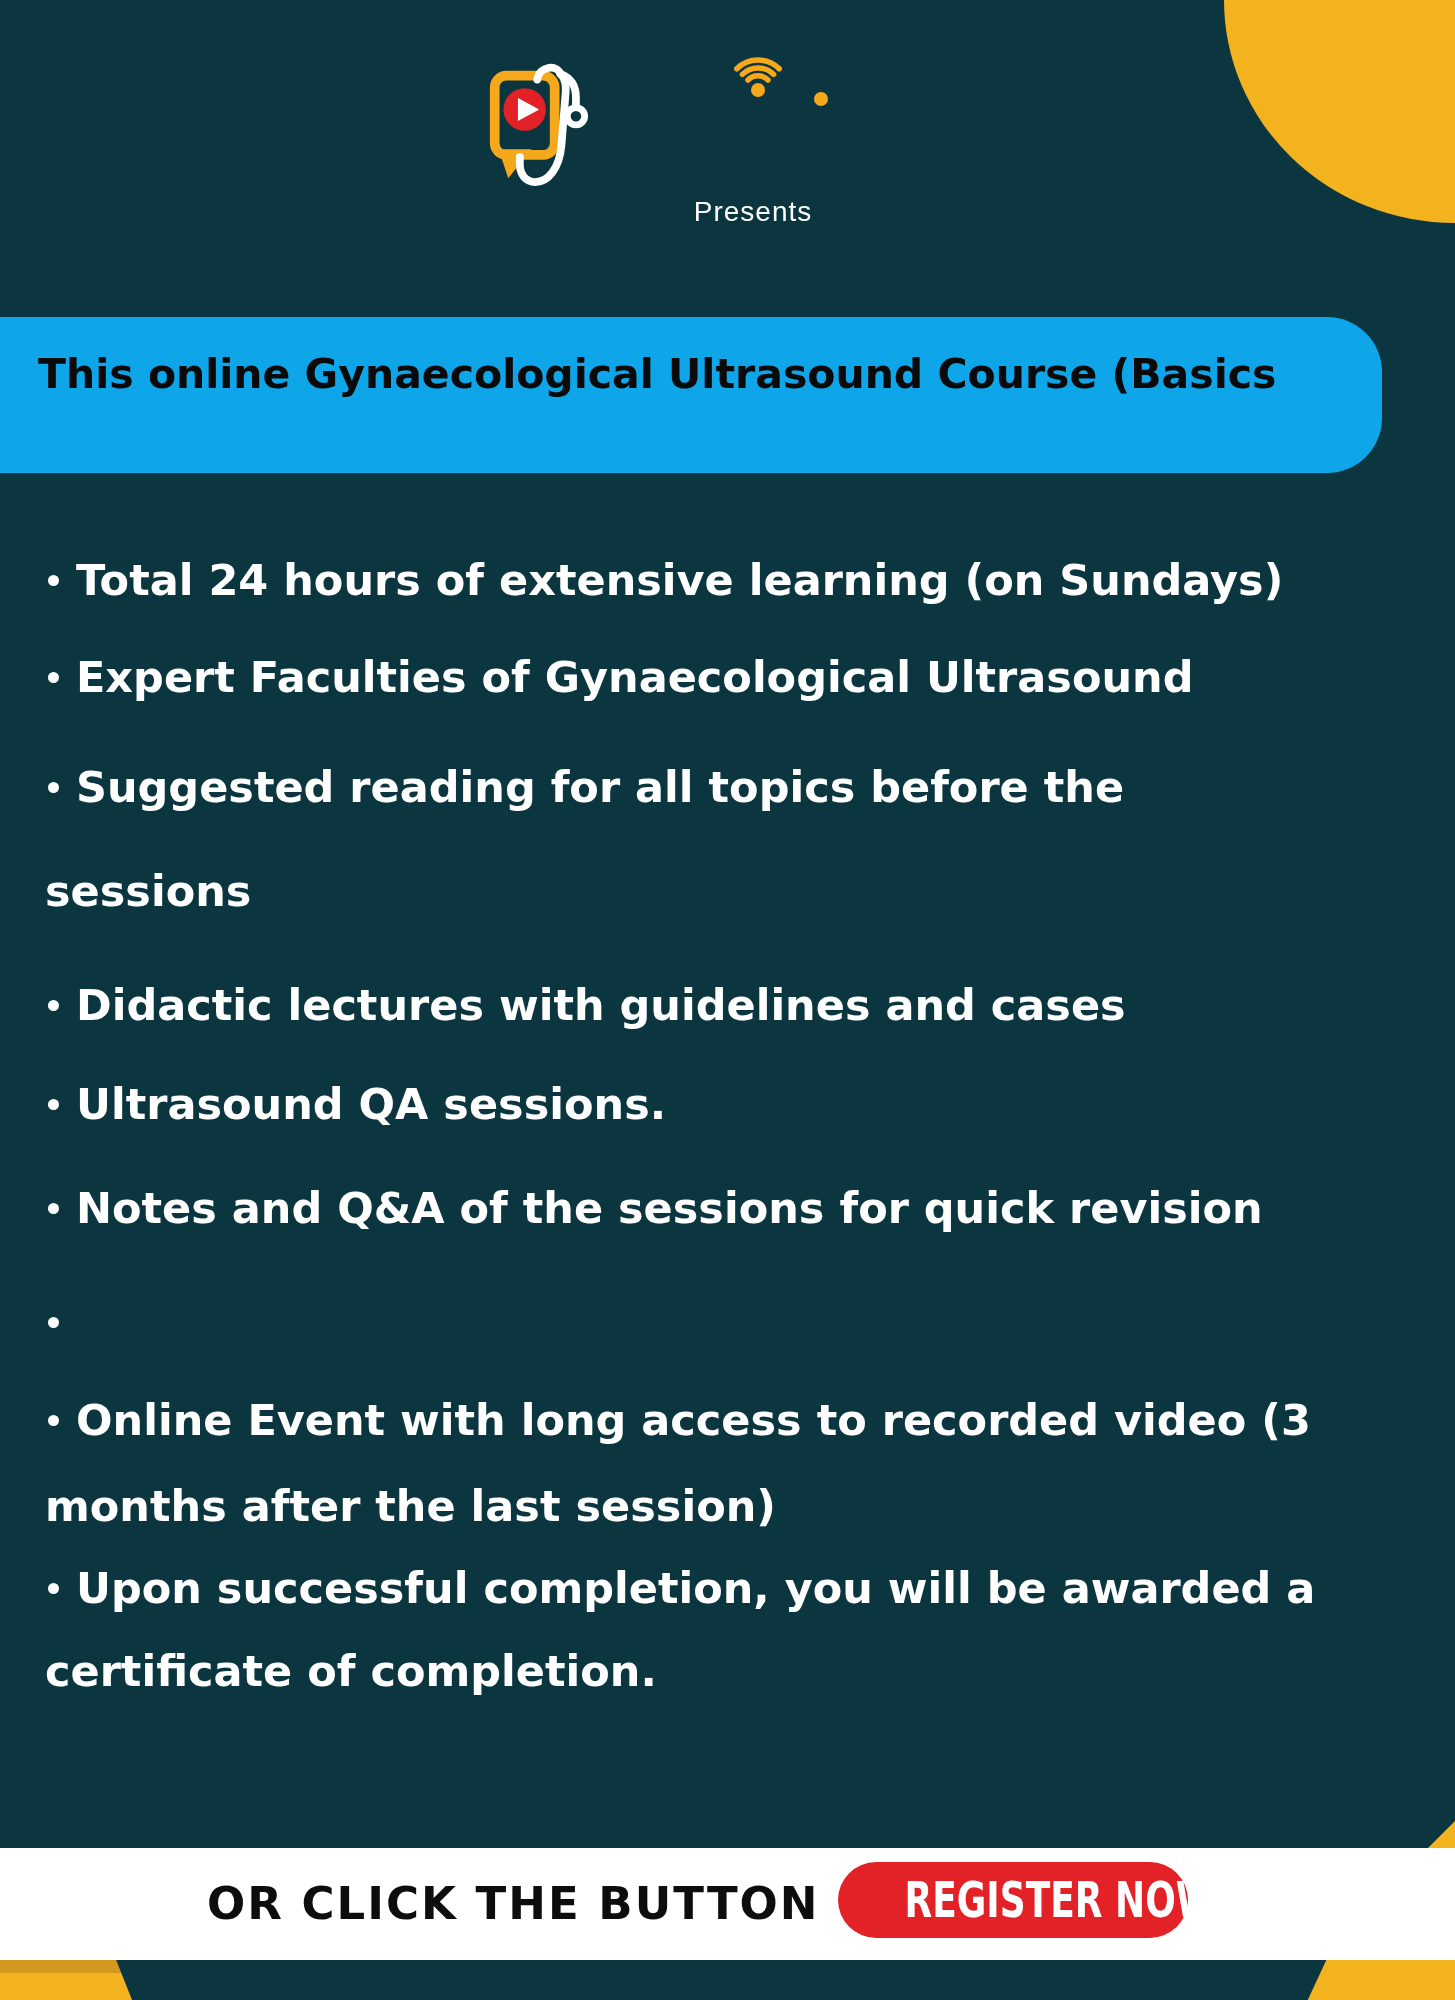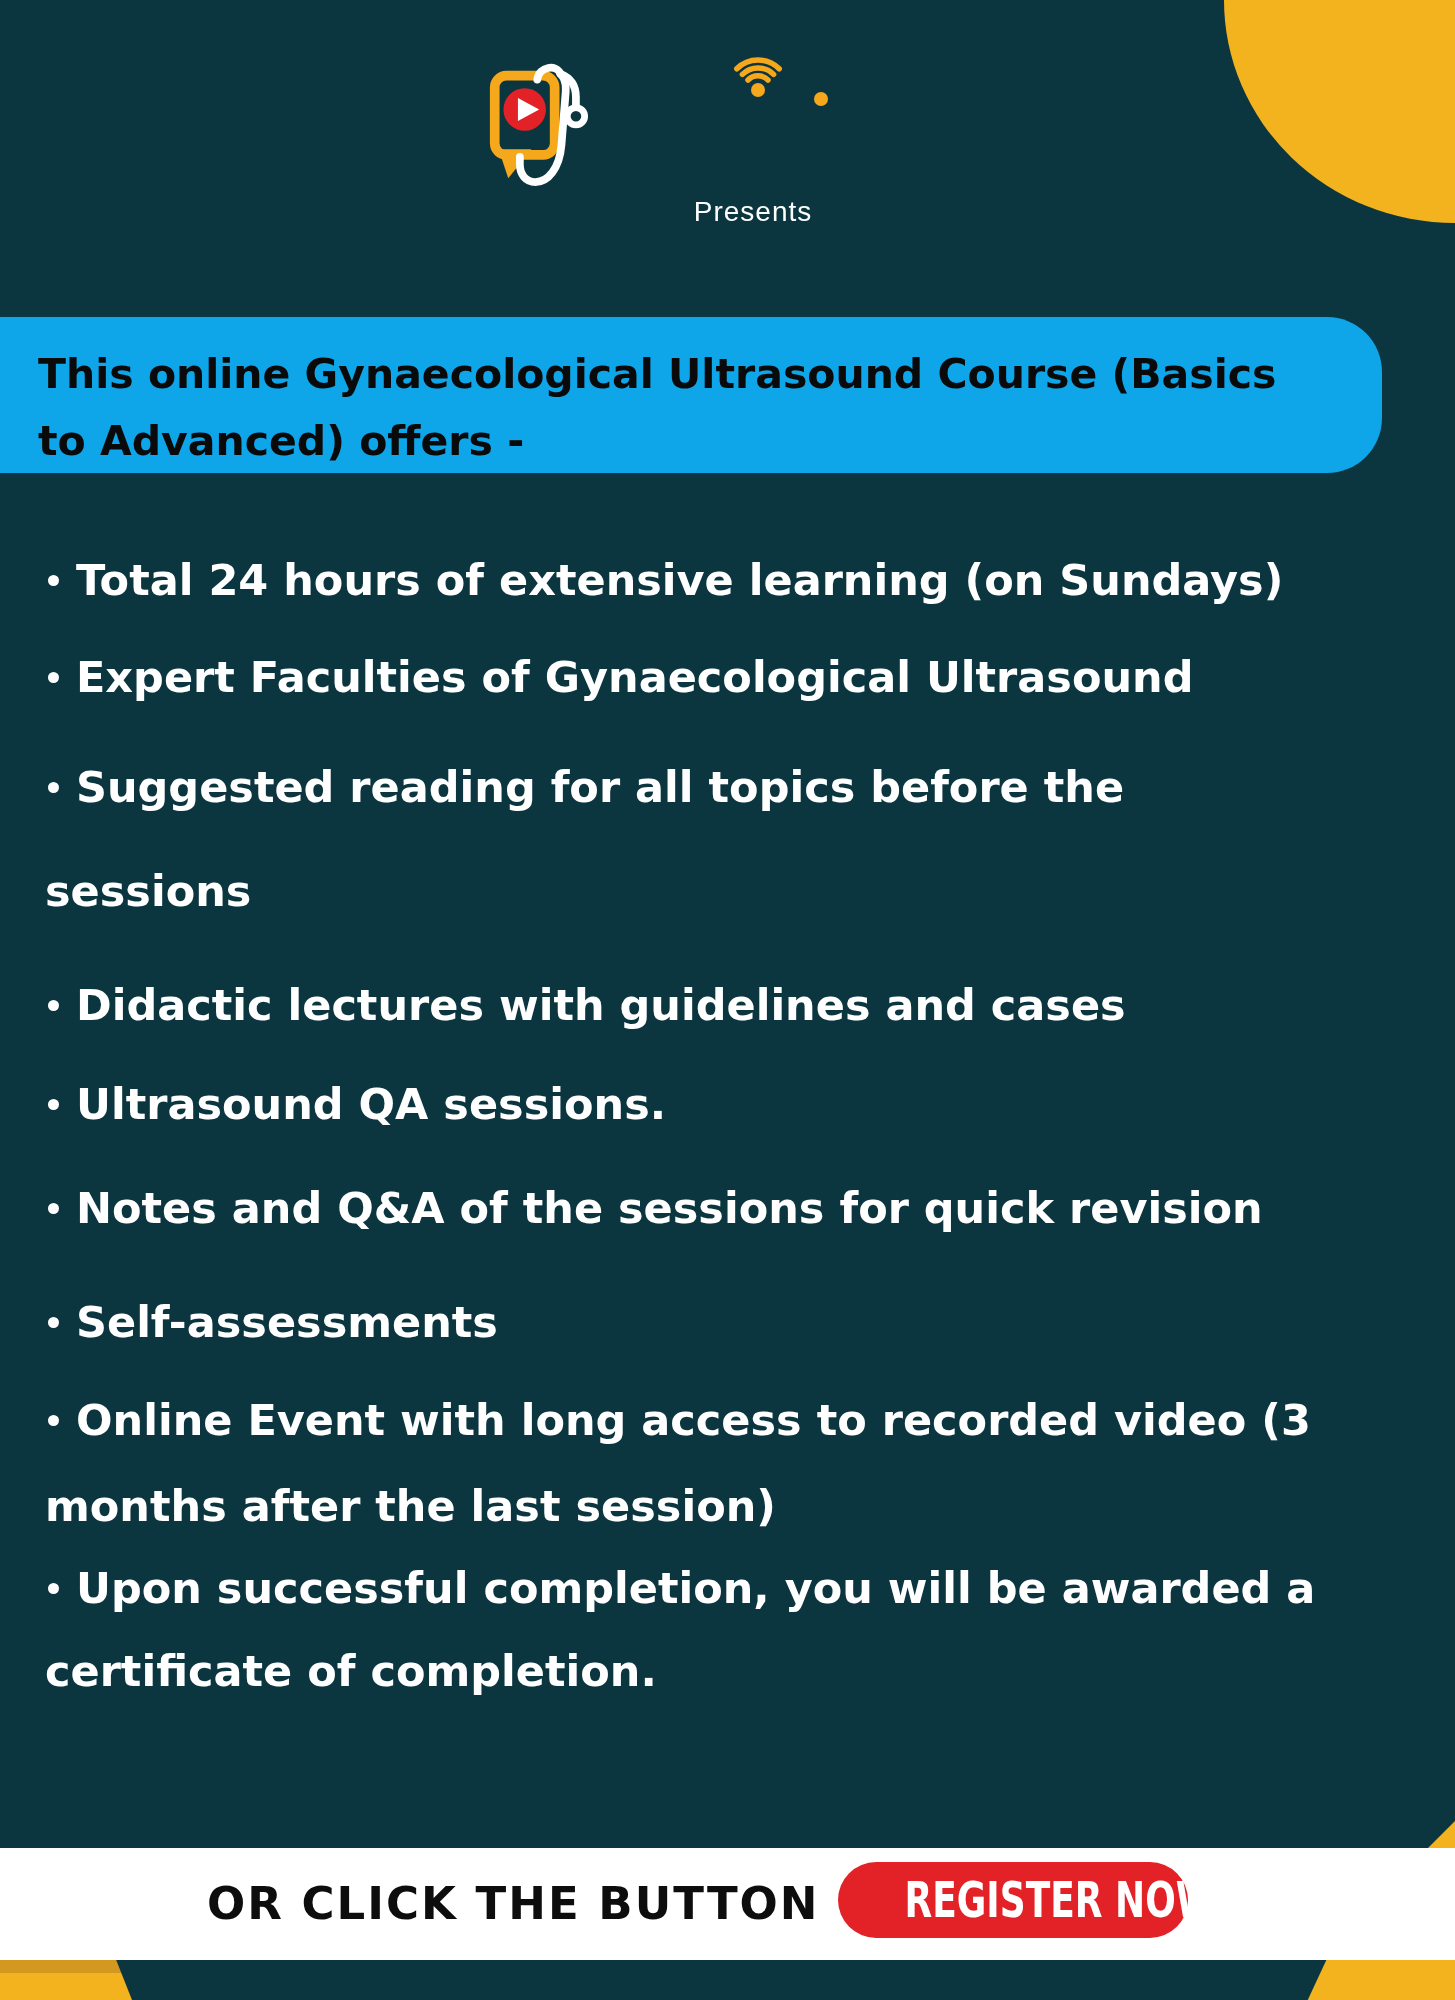--- a/index.html
+++ b/index.html
@@ -125,32 +125,31 @@
       <circle cx="31" cy="42" r="7" fill="#f5a81c"></circle>
     </svg>
     <span class="idot second"></span>
   </div>
 
   <div class="presents">Presents</div>
 </div>
 
 <div class="banner">
   <div>This online Gynaecological Ultrasound Course (Basics</div>
-  <div>to Advanced) offers -</div>
 </div>
 
 <div>
   <div class="fline" style="top:554px"><span class="dot"></span><span>Total 24 hours of extensive learning (on Sundays)</span></div>
   <div class="fline" style="top:651px"><span class="dot"></span><span>Expert Faculties of Gynaecological Ultrasound</span></div>
   <div class="fline" style="top:761px"><span class="dot"></span><span>Suggested reading for all topics before the</span></div>
   <div class="fline" style="top:865px"><span>sessions</span></div>
   <div class="fline" style="top:979px"><span class="dot"></span><span>Didactic lectures with guidelines and cases</span></div>
   <div class="fline" style="top:1078px"><span class="dot"></span><span>Ultrasound QA sessions.</span></div>
   <div class="fline" style="top:1182px"><span class="dot"></span><span>Notes and Q&amp;A of the sessions for quick revision</span></div>
-  <div class="fline" style="top:1296px"><span class="dot"></span><span>Self-assessments</span></div>
+  <div class="fline" style="top:1296px"><span class="dot"></span></div>
   <div class="fline" style="top:1394px"><span class="dot"></span><span>Online Event with long access to recorded video (3</span></div>
   <div class="fline" style="top:1480px"><span>months after the last session)</span></div>
   <div class="fline" style="top:1562px"><span class="dot"></span><span>Upon successful completion, you will be awarded a</span></div>
   <div class="fline" style="top:1645px"><span>certificate of completion.</span></div>
 </div>
 
 <div class="footer-band">
   <div class="footer-prompt">OR CLICK THE BUTTON</div>
   <button class="register-btn">
     <span>REGISTER NOW</span>

